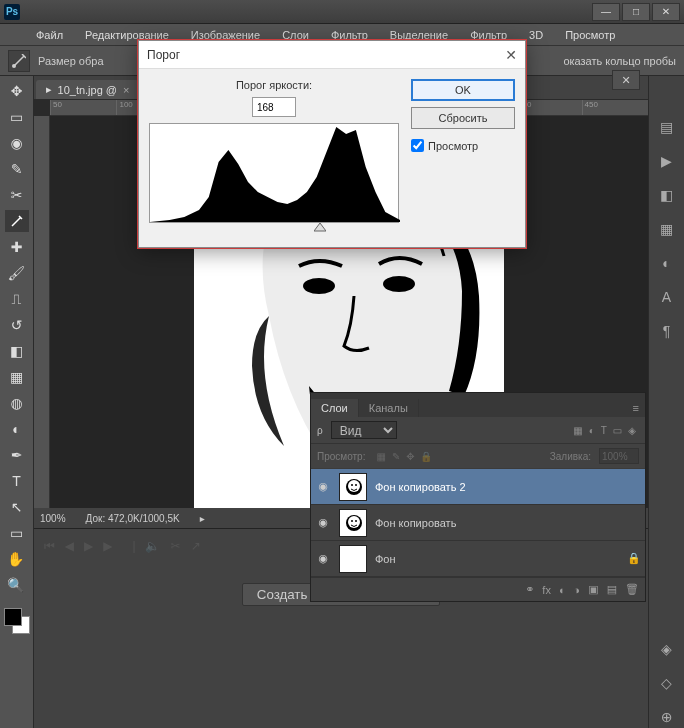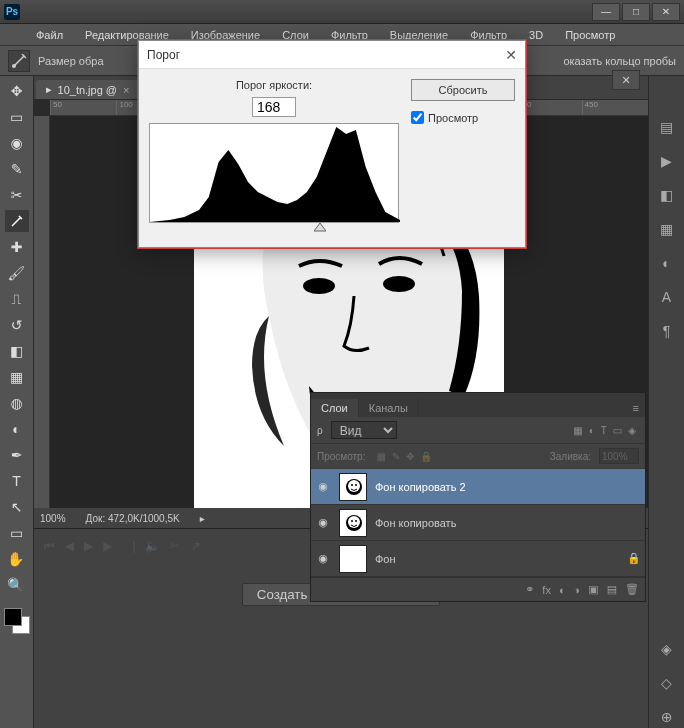--- a/index.html
+++ b/index.html
@@ -61,21 +61,21 @@
 
 .right-x { position: absolute; top: 70px; right: 44px; width: 28px; height: 20px; background: #525252; color: #ccc; display: flex; align-items: center; justify-content: center; border: 1px solid #333; }
 
 
 .dialog { position: absolute; top: 40px; left: 138px; width: 388px; background: #f0f0f0; border: 1px solid #888; box-shadow: 0 4px 20px rgba(0,0,0,0.4); z-index: 100; outline: 1px solid #c93b3b; }
 .dialog-title { height: 28px; background: #fff; display: flex; align-items: center; padding: 0 8px; color: #333; font-size: 12px; border-bottom: 1px solid #ddd; }
 .dialog-title .close-x { margin-left: auto; font-size: 14px; color: #555; cursor: default; }
 .dialog-body { display: flex; padding: 10px; gap: 12px; }
 .dialog-left { flex: 1; }
 .dialog-label-row { text-align: center; color: #333; margin-bottom: 6px; display: flex; align-items: center; justify-content: center; gap: 6px; flex-direction: column; }
-.dialog-label-row input { width: 44px; height: 20px; border: 1px solid #999; text-align: left; padding: 0 4px; font-size: 14px; }
+.dialog-label-row input { width: 44px; height: 20px; border: 1px solid #999; text-align: left; padding: 0 4px; font-size: 10px; }
 .histogram { width: 250px; height: 100px; border: 1px solid #999; background: #fff; position: relative; }
 .histo-shape { position: absolute; left: 0; right: 0; bottom: 0; }
 .slider-track { width: 250px; height: 14px; position: relative; }
 .slider-thumb { position: absolute; left: 65%; top: 0; width: 12px; height: 12px; }
 .dialog-right { width: 120px; display: flex; flex-direction: column; gap: 6px; align-items: stretch; }
 .dlg-btn { height: 22px; border: 1px solid #888; background: #e9e9e9; color: #333; font-size: 11px; }
 .dlg-btn.primary { border: 2px solid #2a7bd4; background: #eaf2fc; }
 .preview-row { display: flex; align-items: center; gap: 4px; color: #333; margin-top: 4px; }
 .preview-row input { width: 13px; height: 13px; }
 
@@ -262,20 +262,21 @@
           <path id="histo-path" fill="#000" d="M0 100 L0.0 100.0 L19.6 98.0 L34.3 95.0 L49.0 88.0 L58.8 75.0 L68.6 40.0 L78.4 28.0 L88.2 42.0 L98.0 60.0 L107.8 70.0 L117.6 75.0 L127.5 80.0 L137.3 82.0 L147.1 78.0 L156.9 70.0 L166.7 55.0 L176.5 30.0 L186.3 5.0 L196.1 12.0 L205.9 8.0 L215.7 45.0 L225.5 70.0 L235.3 90.0 L250.0 98.0 L250 100 Z"></path>
         </svg>
       </div>
       <div class="slider-track">
         <svg class="slider-thumb" viewBox="0 0 12 12" style="left: 65.8824%;">
           <path d="M6 0 L12 8 L0 8 Z" fill="#ddd" stroke="#666"></path>
         </svg>
       </div>
     </div>
     <div class="dialog-right">
+      <button class="dlg-btn primary">OK</button>
       <button class="dlg-btn">Сбросить</button>
       <label class="preview-row">
         <input type="checkbox" checked="" style="">
         <span>Просмотр</span>
       </label>
     </div>
   </div>
 </div>
 
 <div class="layers-panel">

